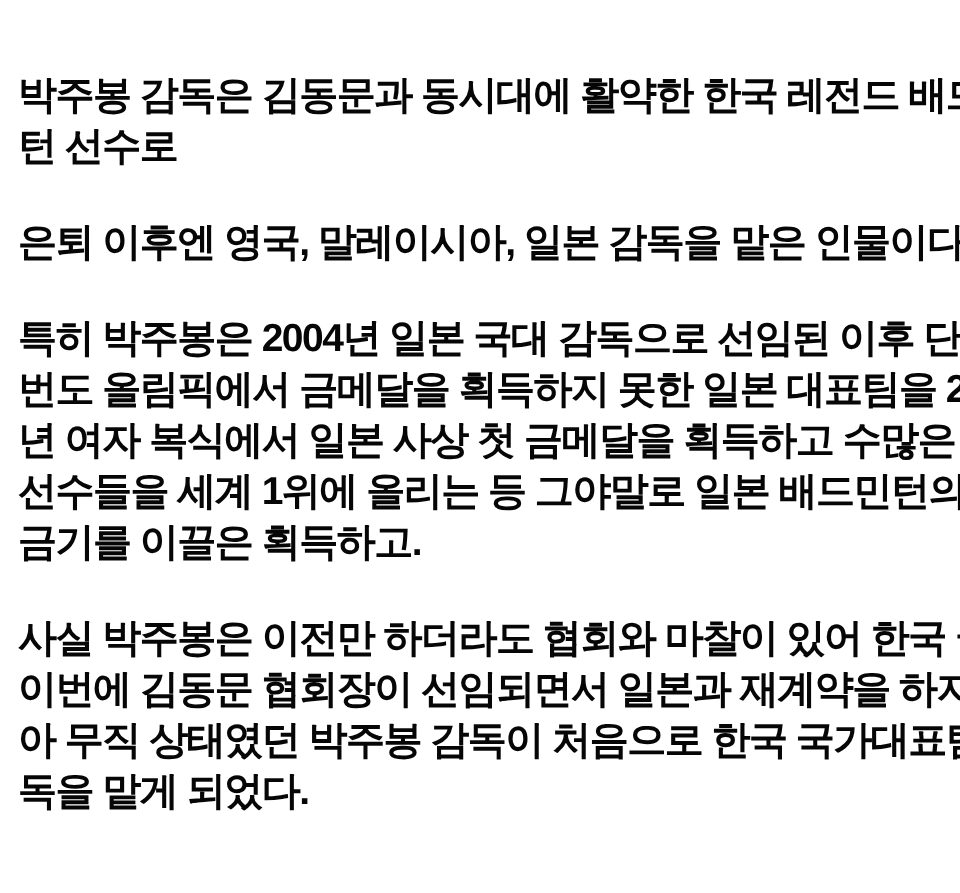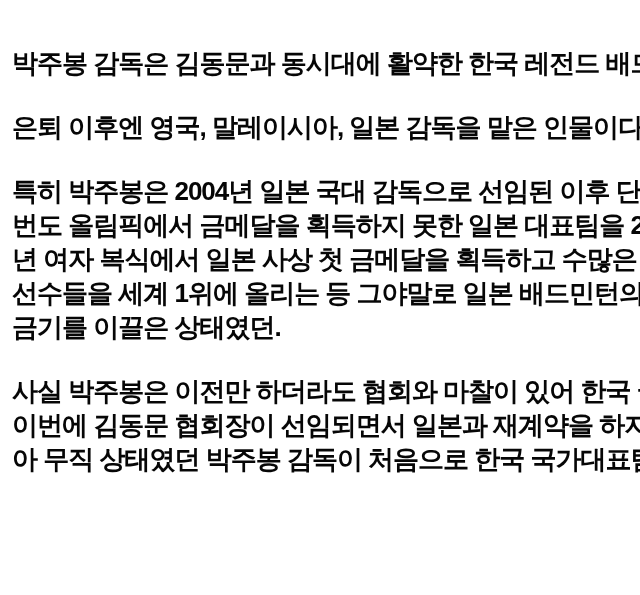--- a/index.html
+++ b/index.html
@@ -34,33 +34,35 @@
     color: #060606;
   }
 </style>
 </head>
 <body>
 
 <div class="post-body">
 
   <div class="paragraph">
     <div class="text-line">박주봉 감독은 김동문과 동시대에 활약한 한국 레전드 배드민</div>
+    <div class="text-line">턴 선수로</div>
   </div>
 
   <div class="paragraph">
     <div class="text-line">은퇴 이후엔 영국, 말레이시아, 일본 감독을 맡은 인물이다.</div>
   </div>
 
   <div class="paragraph">
     <div class="text-line">특히 박주봉은 2004년 일본 국대 감독으로 선임된 이후 단 한</div>
     <div class="text-line">번도 올림픽에서 금메달을 획득하지 못한 일본 대표팀을 2016</div>
     <div class="text-line">년 여자 복식에서 일본 사상 첫 금메달을 획득하고 수많은 일본</div>
     <div class="text-line">선수들을 세계 1위에 올리는 등 그야말로 일본 배드민턴의 황</div>
-    <div class="text-line">금기를 이끌은 상태였던.</div>
+    <div class="text-line">금기를 이끌은 획득하고.</div>
   </div>
 
   <div class="paragraph">
     <div class="text-line">사실 박주봉은 이전만 하더라도 협회와 마찰이 있어 한국 국가</div>
     <div class="text-line">이번에 김동문 협회장이 선임되면서 일본과 재계약을 하지 않</div>
     <div class="text-line">아 무직 상태였던 박주봉 감독이 처음으로 한국 국가대표팀 감</div>
+    <div class="text-line">독을 맡게 되었다.</div>
   </div>
 
 </div>
 
 </body></html>

